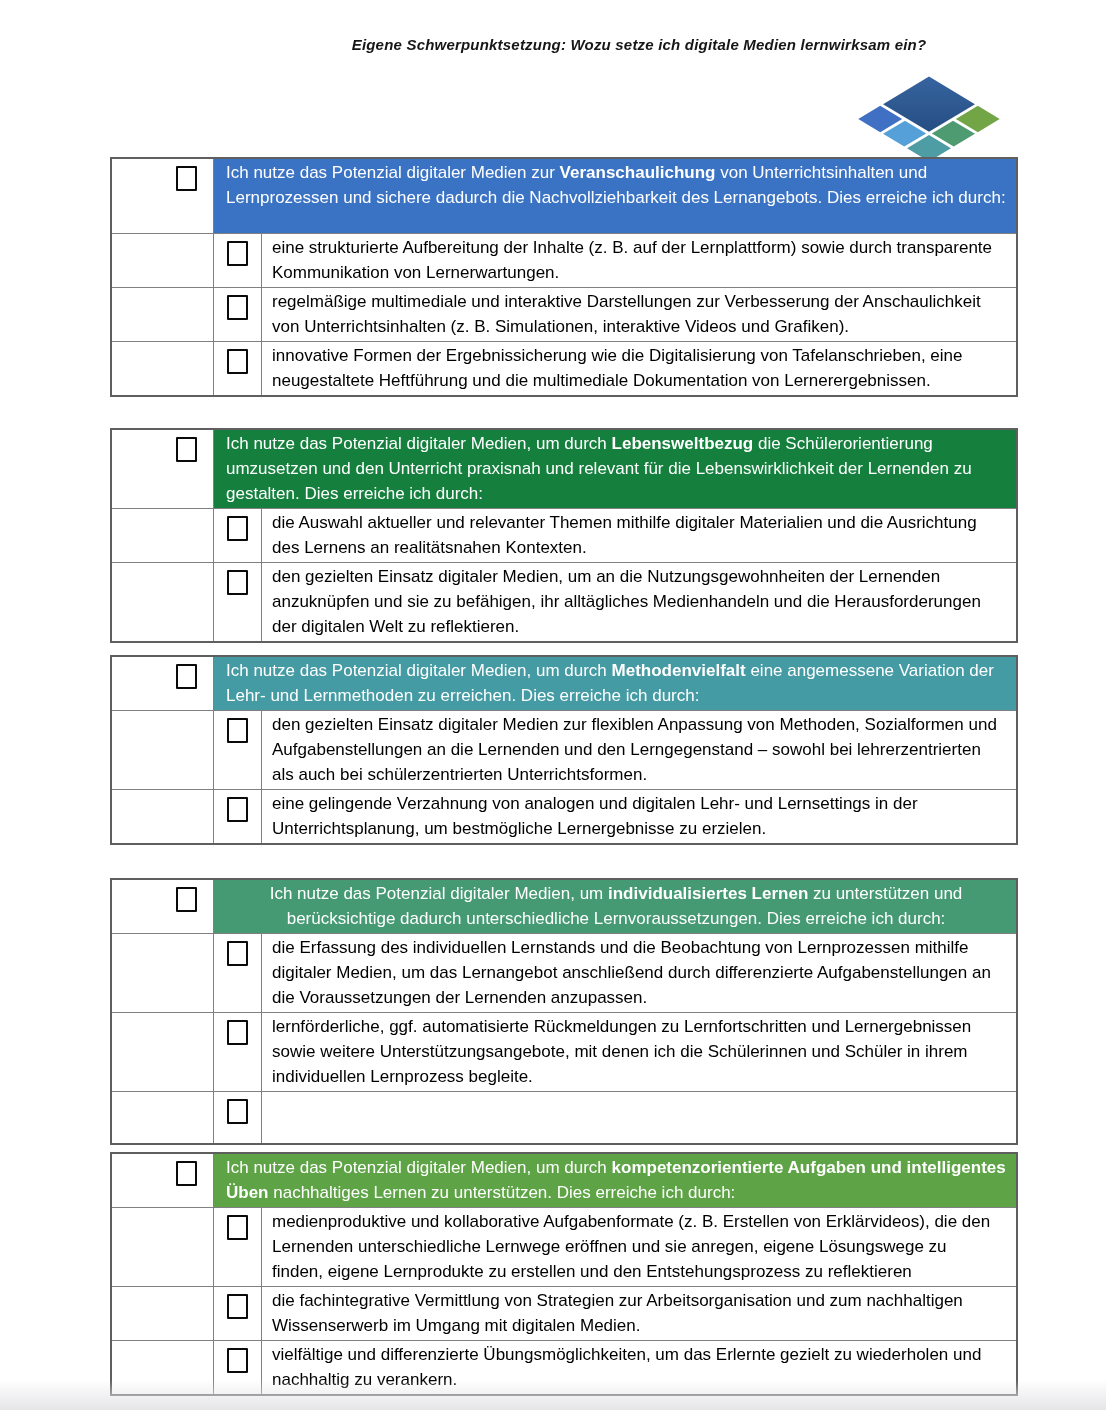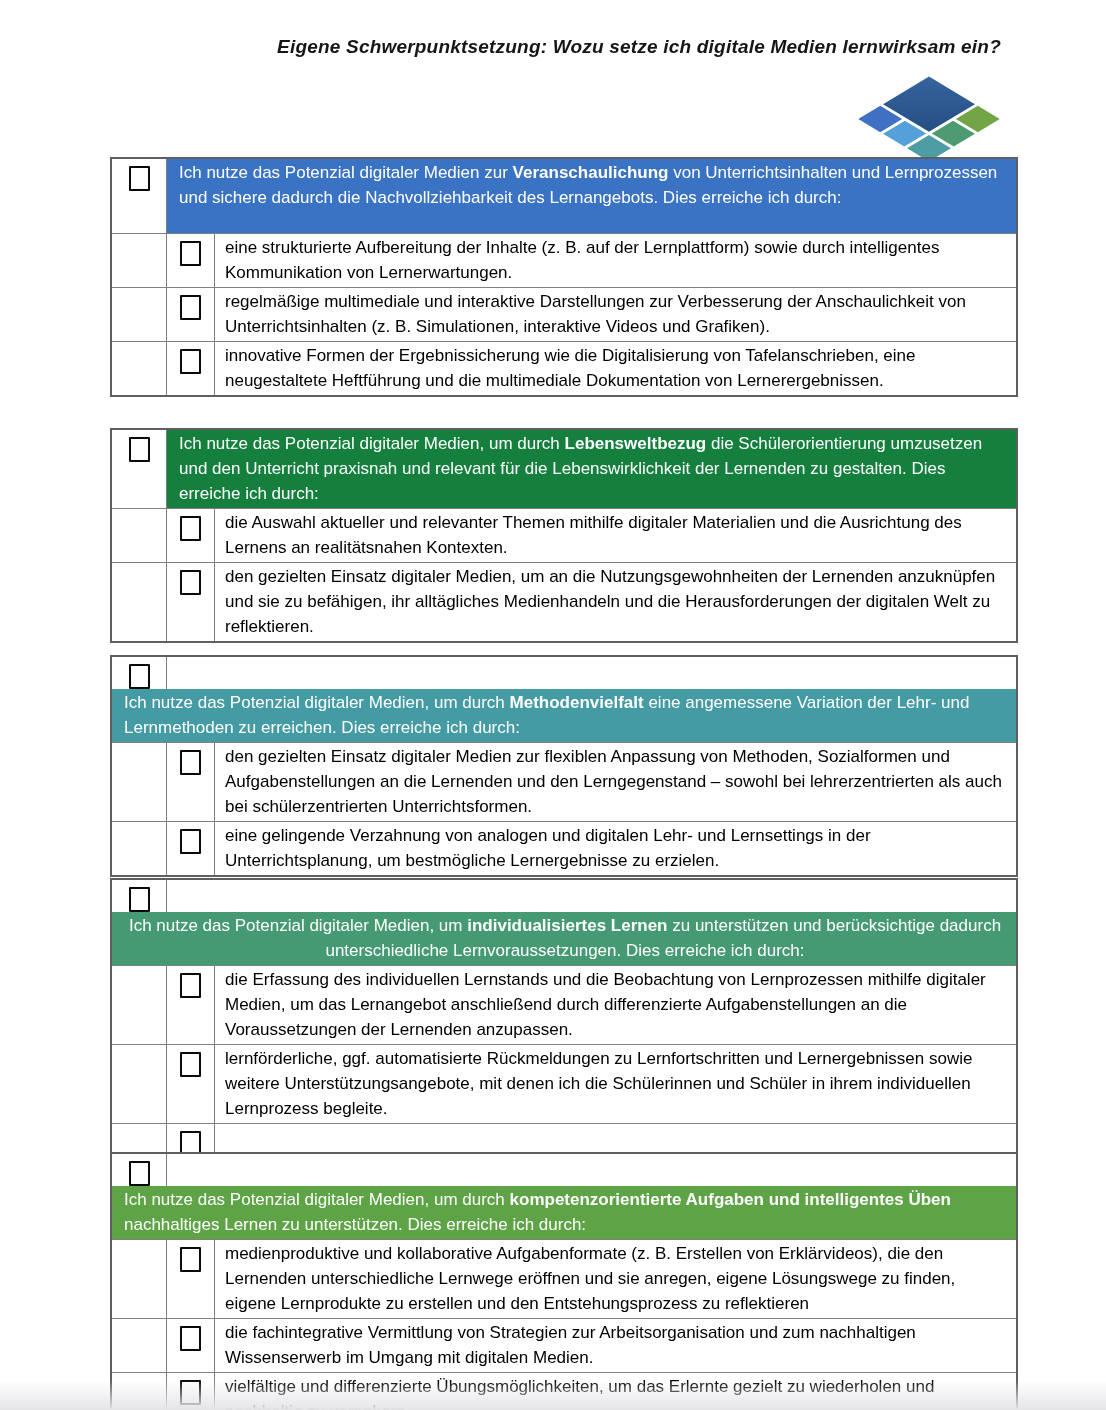--- a/index.html
+++ b/index.html
@@ -2,21 +2,21 @@
 <html lang="de"><head>
 <meta charset="utf-8">
 <style>
   * { margin:0; padding:0; box-sizing:border-box; }
   html,body { background:#ffffff; }
   body { font-family:"Liberation Sans", sans-serif; }
   .page { position:relative; width:1106px; height:1410px; background:#ffffff; overflow:hidden; }
 
   .doc-title {
     position:absolute; top:36px; left:639px; transform:translateX(-50%);
-    white-space:nowrap; font-size:19px; font-weight:bold; font-style:italic;
+    white-space:nowrap; font-size:15px; font-weight:bold; font-style:italic;
     color:#161616; letter-spacing:0.2px;
   }
 
   
   .logo {
     position:absolute; left:879px; top:69px; width:100px; height:100px;
     transform:scaleY(0.60) rotate(45deg);
     display:grid; grid-template-columns:repeat(3,1fr); grid-template-rows:repeat(3,1fr);
     gap:4px;
   }
@@ -27,30 +27,30 @@
   .tile-left { grid-area:3/1/4/2; }
   .tile-bottom-left { grid-area:3/2/4/3; }
   .tile-bottom { grid-area:3/3/4/4; }
 
   
   .stable {
     position:absolute; left:110px; width:908px;
     border:2px solid #5f5f5f; background:#fff;
     font-size:17px; line-height:25px; color:#000;
   }
-  .row { display:flex; border-bottom:1px solid #808080; }
+  .row { display:flex; border-bottom:1px solid #808080;padding-left:47px; }
   .row:last-child { border-bottom:none; }
   .col1 { width:55px; min-width:55px; border-right:1px solid #808080;
           display:flex; justify-content:center; align-items:flex-start; padding-top:4px; }
   .col2 { width:48px; min-width:48px; border-right:1px solid #808080;
           display:flex; justify-content:center; align-items:flex-start; padding-top:4px; }
   .txt  { flex:1; padding:1px 14px 2px 10px; }
   .hdr  { flex:1; padding:1px 10px 2px 12px; color:#ffffff; }
   .hdr b { font-weight:bold; }
-  .h2 { min-height:52px;flex-direction:column; } .h3 { min-height:75px; }
+  .h2 { min-height:52px; } .h3 { min-height:75px; }
   .r2 { min-height:51px; } .r3 { min-height:75px; }
 
   .cb {
     display:inline-block; width:21px; height:25px; margin-top:3px;
     border:2.5px solid #0a0a0a; background:#ffffff; border-radius:1px;
   }
 
   .bottom-shade {
     position:absolute; left:0; bottom:0; width:100%; height:30px;
     background:linear-gradient(to bottom, rgba(230,230,233,0) 0%, #e5e5e8 100%);
@@ -77,21 +77,21 @@
       <div class="col1">
           <span class="cb"></span>
         </div>
       <div class="hdr" style="background-color: rgb(59, 115, 196);"><span>Ich nutze das Potenzial digitaler Medien zur </span><b>Veranschaulichung</b><span> von Unterrichtsinhalten und Lernprozessen und sichere dadurch die Nachvollziehbarkeit des Lernangebots. Dies erreiche ich durch:</span></div>
     </div>
     <div class="row r2">
       <div class="col1"></div>
       <div class="col2">
           <span class="cb"></span>
         </div>
-      <div class="txt">eine strukturierte Aufbereitung der Inhalte (z. B. auf der Lernplattform) sowie durch intelligentes Kommunikation von Lernerwartungen.</div>
+      <div class="txt">eine strukturierte Aufbereitung der Inhalte (z. B. auf der Lernplattform) sowie durch transparente Kommunikation von Lernerwartungen.</div>
     </div>
     <div class="row r2">
       <div class="col1"></div>
       <div class="col2">
           <span class="cb"></span>
         </div>
       <div class="txt">regelmäßige multimediale und interaktive Darstellungen zur Verbesserung der Anschaulichkeit von Unterrichtsinhalten (z. B. Simulationen, interaktive Videos und Grafiken).</div>
     </div>
     <div class="row r2">
       <div class="col1"></div>

